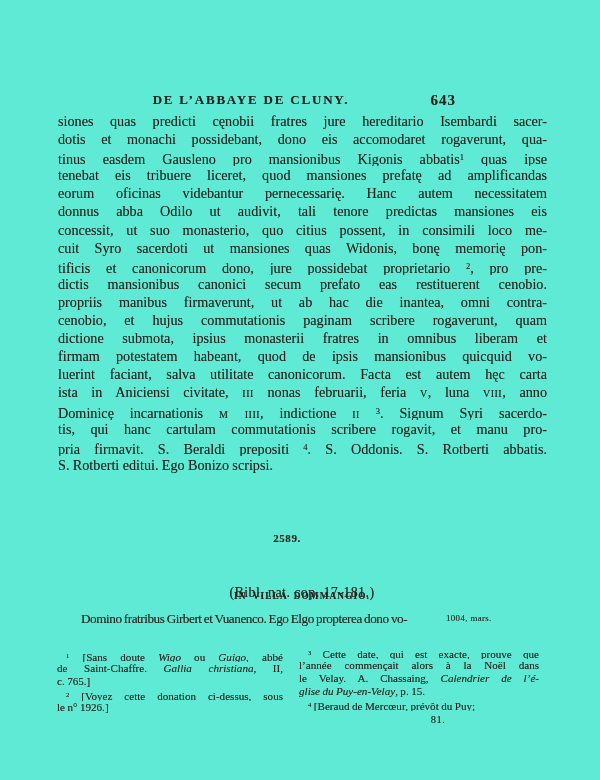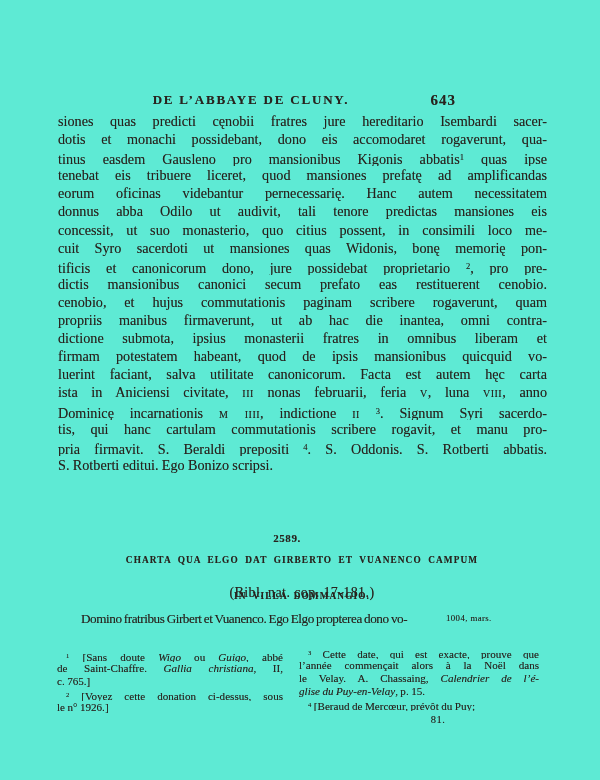--- a/index.html
+++ b/index.html
@@ -113,34 +113,33 @@
       <div class="line"><span>siones quas predicti cęnobii fratres jure hereditario Isembardi sacer-</span></div>
       <div class="line"><span>dotis et monachi possidebant, dono eis accomodaret rogaverunt, qua-</span></div>
       <div class="line"><span>tinus easdem Gausleno pro mansionibus Kigonis abbatis</span><span class="sup">1</span><span> quas ipse</span></div>
       <div class="line"><span>tenebat eis tribuere liceret, quod mansiones prefatę ad amplificandas</span></div>
       <div class="line"><span>eorum oficinas videbantur pernecessarię. Hanc autem necessitatem</span></div>
       <div class="line"><span>donnus abba Odilo ut audivit, tali tenore predictas mansiones eis</span></div>
       <div class="line"><span>concessit, ut suo monasterio, quo citius possent, in consimili loco me-</span></div>
       <div class="line"><span>cuit Syro sacerdoti ut mansiones quas Widonis, bonę memorię pon-</span></div>
       <div class="line"><span>tificis et canonicorum dono, jure possidebat proprietario </span><span class="sup">2</span><span>, pro pre-</span></div>
       <div class="line"><span>dictis mansionibus canonici secum prefato eas restituerent cenobio.</span></div>
+      <div class="line"><span>propriis manibus firmaverunt, ut ab hac die inantea, omni contra-</span></div>
       <div class="line"><span>cenobio, et hujus commutationis paginam scribere rogaverunt, quam</span></div>
-      <div class="line"><span>propriis manibus firmaverunt, ut ab hac die inantea, omni contra-</span></div>
       <div class="line"><span>dictione submota, ipsius monasterii fratres in omnibus liberam et</span></div>
       <div class="line"><span>firmam potestatem habeant, quod de ipsis mansionibus quicquid vo-</span></div>
       <div class="line"><span>luerint faciant, salva utilitate canonicorum. Facta est autem hęc carta</span></div>
       <div class="line"><span>ista in Aniciensi civitate, </span><span class="sc">iii</span><span> nonas februarii, feria </span><span class="sc">v</span><span>, luna </span><span class="sc">viii</span><span>, anno</span></div>
       <div class="line"><span>Dominicę incarnationis </span><span class="sc">m iiii</span><span>, indictione </span><span class="sc">ii</span><span> </span><span class="sup">3</span><span>. Signum Syri sacerdo-</span></div>
       <div class="line"><span>tis, qui hanc cartulam commutationis scribere rogavit, et manu pro-</span></div>
       <div class="line"><span>pria firmavit. S. Beraldi prepositi </span><span class="sup">4</span><span>. S. Oddonis. S. Rotberti abbatis.</span></div>
       <div class="line"><span>S. Rotberti editui. Ego Bonizo scripsi.</span></div>
     </div>
 
   <div class="secnum">2589.</div>
-  <div class="chead chead-1">CHARTA QUA ELGO DAT GIRBERTO ET VUANENCO CAMPUM</div>
   <div class="chead chead-2">IN VILLA DOMMANGIO.</div>
   <div class="csrc">(Bibl. nat. cop. 17-181.)</div>
 
   <div class="copening">
       <div class="line indent"><span>Domino fratribus Girbert et Vuanenco. Ego Elgo propterea dono vo-</span></div>
     </div>
 
   <div class="margin-date">1004, mars.</div>
 
   <div class="fn fn-left">

